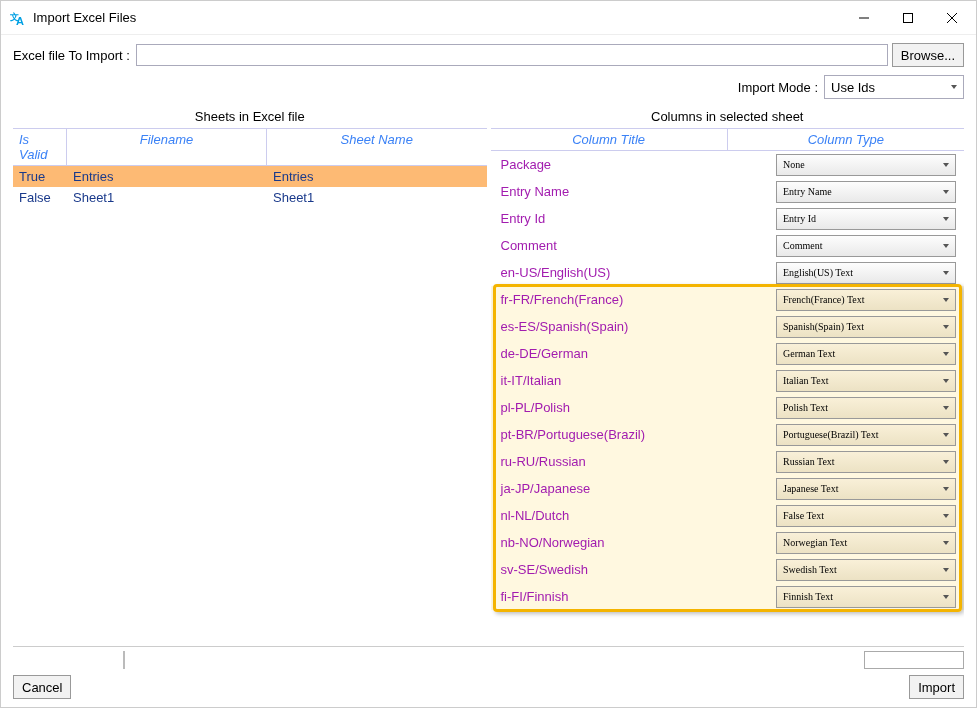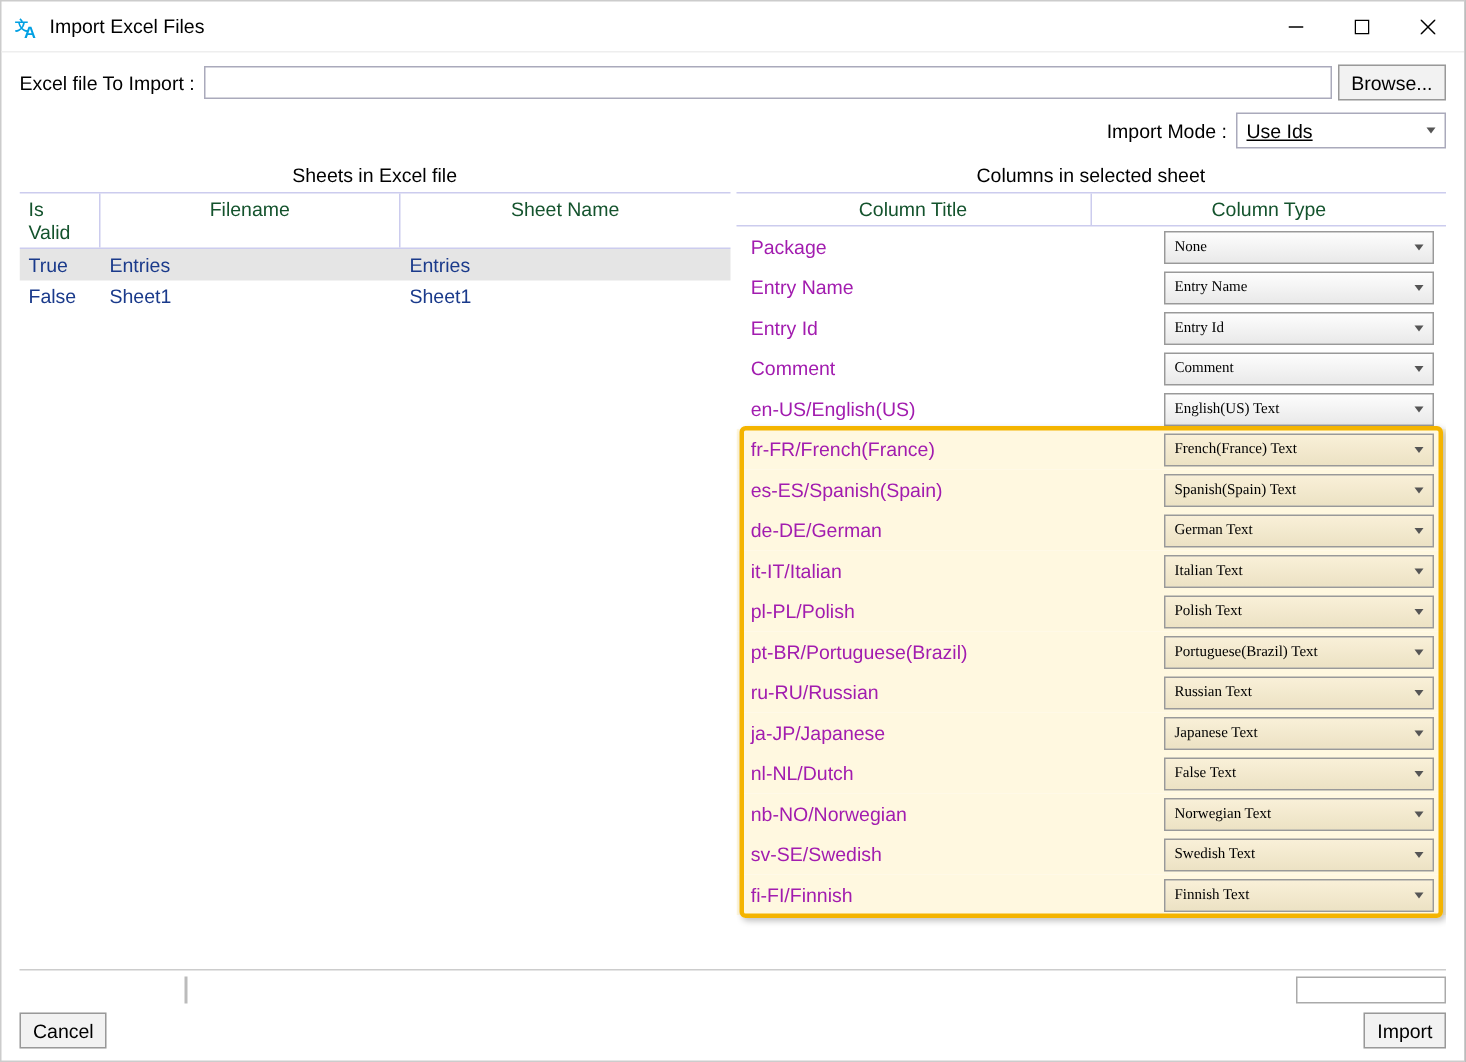--- a/index.html
+++ b/index.html
@@ -10,35 +10,35 @@
 .title-text { flex:1; font-size:13px; }
 .win-btns { display:flex; }
 .win-btn { width:44px; height:30px; display:flex; align-items:center; justify-content:center; font-size:13px; cursor:default; }
 .content { flex:1; display:flex; flex-direction:column; padding:8px 12px 6px 12px; }
 .row { display:flex; align-items:center; margin-bottom:8px; }
 .row label { margin-right:6px; font-size:13px; }
 .row input[type=text].file { flex:1; height:22px; border:1px solid #aab; padding:0 4px; font-size:13px; }
 button.std { height:24px; padding:0 8px; font-size:13px; background:#f2f2f2; border:1px solid #999; cursor:default; }
 .importmode-row { display:flex; justify-content:flex-end; align-items:center; margin-bottom:6px; }
 .importmode-row label { margin-right:6px; }
-.select { height:24px; border:1px solid #aab; background:#fff; padding:0 18px 0 6px; font-size:13px; position:relative; width:140px; display:flex; align-items:center;text-decoration:underline; }
+.select { height:24px; border:1px solid #aab; background:#fff; padding:0 18px 0 6px; font-size:13px; position:relative; width:140px; display:flex; align-items:center; }
 .select::after { content:""; position:absolute; right:6px; top:50%; width:0; height:0; border-left:3px solid transparent; border-right:3px solid transparent; border-top:4px solid #555; transform:translateY(-50%); }
 .panels { flex:1; display:flex; gap:0; border:0; overflow:hidden; }
 .panel { flex:1; display:flex; flex-direction:column; min-width:0; }
 .panel-title { text-align:center; font-size:13px; padding:4px 0; }
 .splitter { width:4px; cursor:ew-resize; }
 .sheets-table { border:0; }
 .hdr-row { display:flex; border-top:1px solid #cce; border-bottom:1px solid #cce; background:#fff; }
-.hdr-cell { font-size:13px; padding:3px 6px; border-right:1px solid #cce; text-align:center; color:#14532d; }
+.hdr-cell { font-size:13px; padding:3px 6px; border-right:1px solid #cce; text-align:center; color:#3b82f6;font-style:italic; }
 .hdr-cell:last-child { border-right:none; }
 .c0 { width:54px; text-align:left; }
 .c1 { width:200px; text-align:left; }
 .c2 { flex:1; text-align:left; }
 .data-row { display:flex; color:#1a3a8b; padding:1px 0; }
-.data-row.selected { background:#e5e5e5; }
+.data-row.selected { background:#fdba74; }
 .data-cell { font-size:13px; padding:2px 6px; }
 .right-panel .hdr-row .hdr-cell.rc0 { flex:1; }
 .right-panel .hdr-row .hdr-cell.rc1 { flex:1; }
 .fields-area { flex:1; overflow:auto; position:relative; }
 .field-row { display:flex; align-items:center; height:27px; padding:0 8px; }
 .field-label { flex:1; color:#a21caf; font-size:13px; padding-left:2px; }
 .field-dd { width:180px; height:22px; border:1px solid #999; background:linear-gradient(#fdfdfd,#e9e9e9); display:flex; align-items:center; padding:0 18px 0 6px; position:relative; font-size:10px;font-family:Liberation Serif, serif; }
 .field-dd::after { content:""; position:absolute; right:6px; top:50%; width:0; height:0; border-left:3px solid transparent; border-right:3px solid transparent; border-top:4px solid #555; transform:translateY(-50%); }
 .highlight-box { position:absolute; border:3px solid #f4b400; border-radius:4px; pointer-events:none; box-shadow:2px 2px 4px rgba(0,0,0,0.25); }
 .footer-sep { height:1px; background:#ccc; margin:4px 0; }

